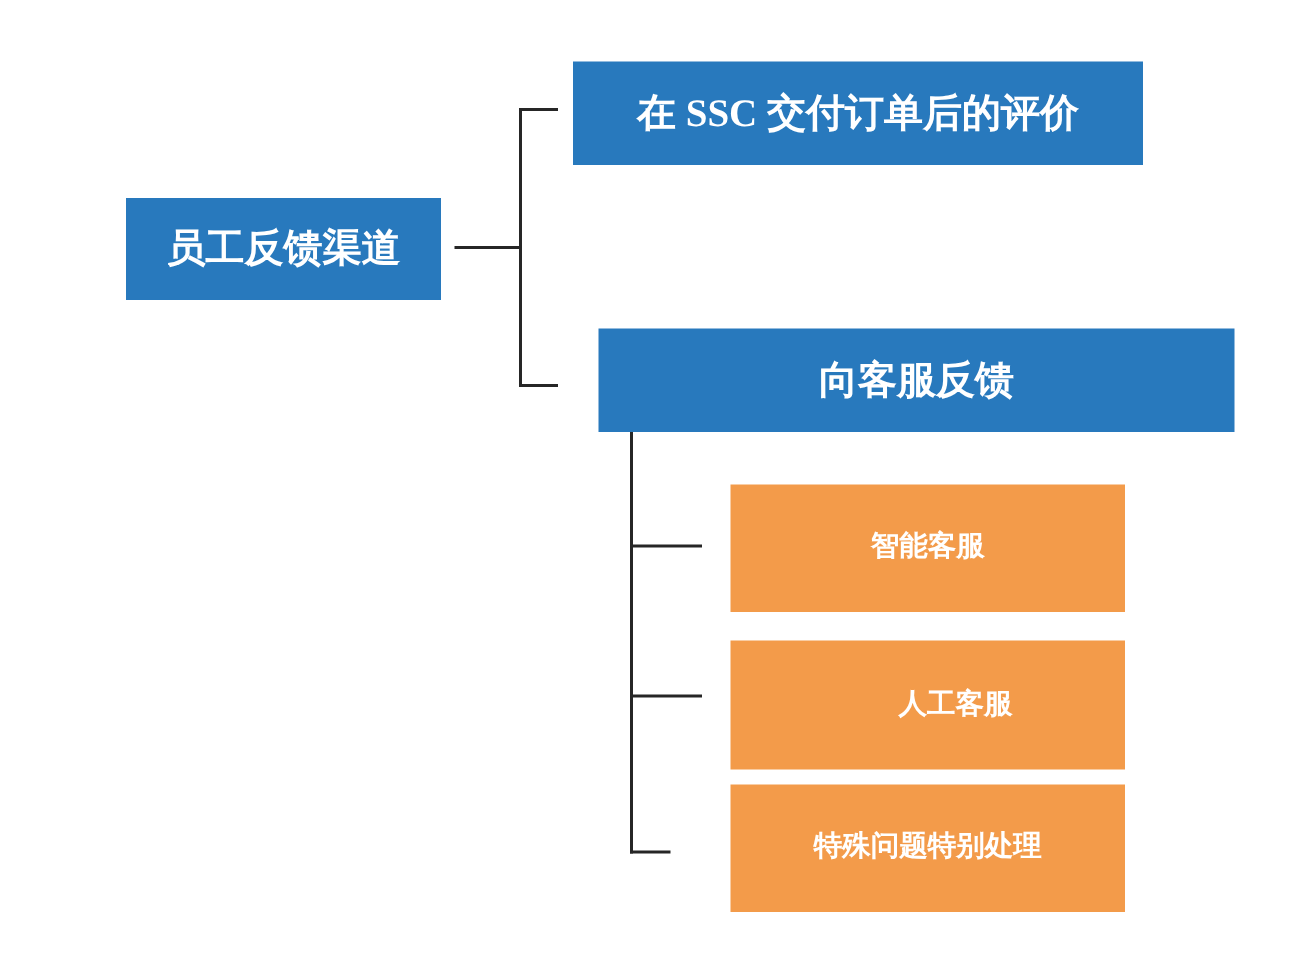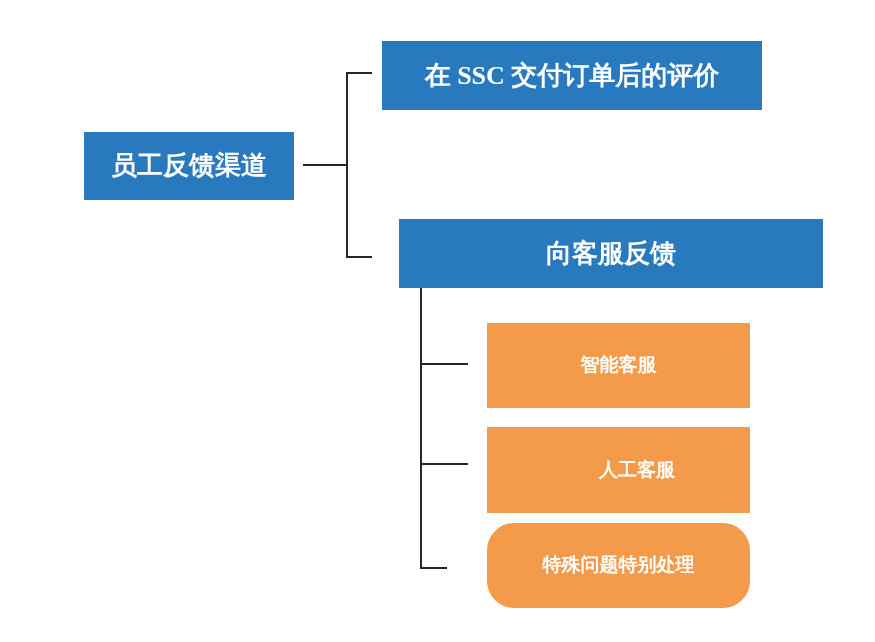--- a/index.html
+++ b/index.html
@@ -27,21 +27,21 @@
     box-sizing: border-box;
   }
   .node.blue   { background: #2879BD; font-size: 26px; }
   .node.orange { background: #F39B4A; font-size: 19px; }
 
   #node-root    { left: 84px;  top: 132px; width: 210px; height: 68px; }
   #node-ssc     { left: 382px; top: 41px;  width: 380px; height: 69px; }
   #node-kefu    { left: 382px; top: 219px; width: 424px; height: 69px; margin-left: 17px; }
   #node-smart   { left: 487px; top: 323px; width: 263px; height: 85px; }
   #node-human   { left: 487px; top: 427px; width: 263px; height: 86px; padding-left: 37px; }
-  #node-special { left: 487px; top: 523px; width: 263px; height: 85px; border-radius: 27px; }
+  #node-special { left: 487px; top: 523px; width: 263px; height: 85px; }
 
   .line {
     position: absolute;
     background: #262626;
   }
   #conn-root-h      { left: 303px; top: 164px; width: 44px;  height: 2px; }
   #conn-trunk-1     { left: 346px; top: 72px;  width: 2px;   height: 186px; }
   #conn-stub-ssc    { left: 346px; top: 72px;  width: 26px;  height: 2px; }
   #conn-stub-kefu   { left: 346px; top: 256px; width: 26px;  height: 2px; }
   #conn-trunk-2     { left: 420px; top: 288px; width: 2px;   height: 281px; }

